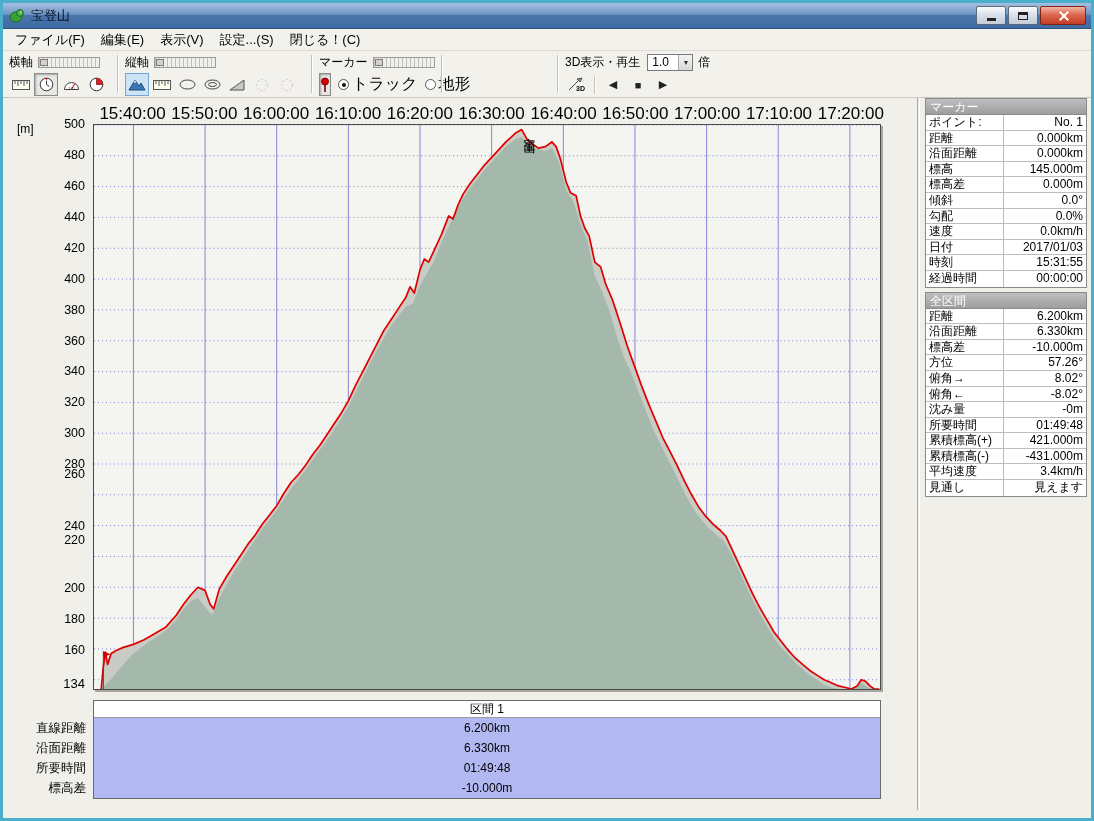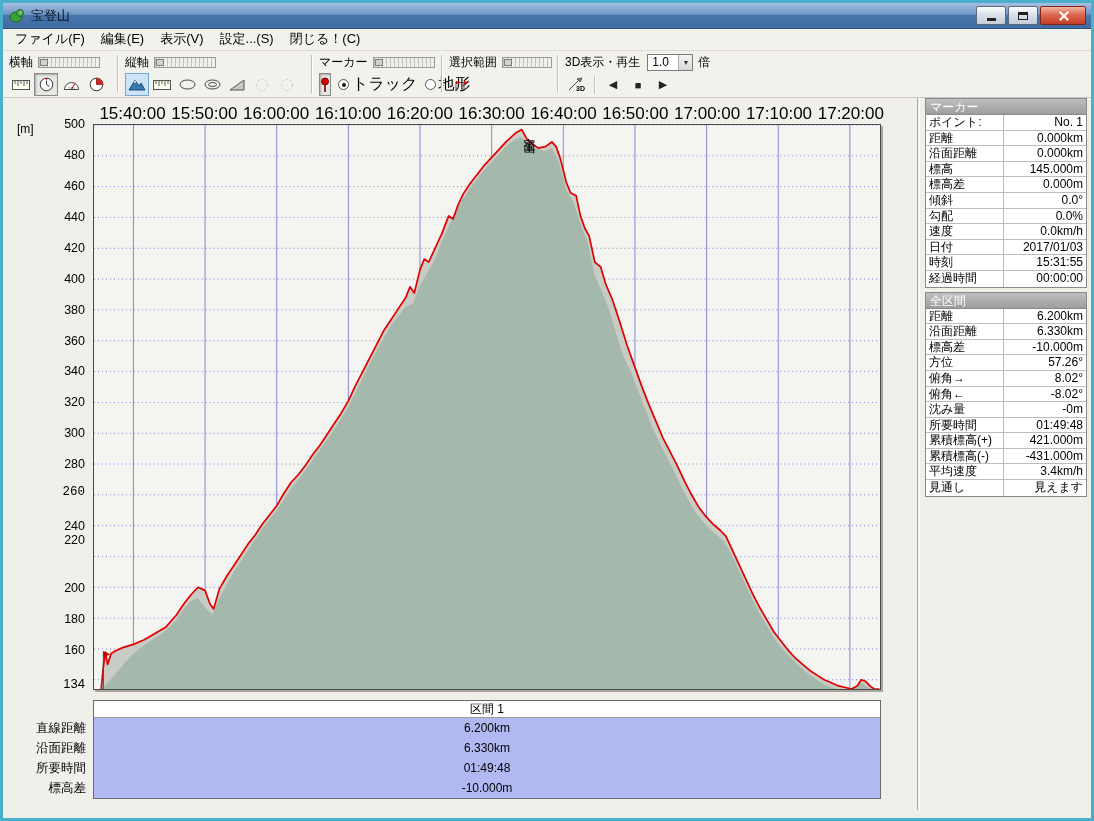--- a/index.html
+++ b/index.html
@@ -15,21 +15,21 @@
   .wbtn{width:30px;height:19px;border:1px solid #5a6a7a;border-radius:2px;display:flex;align-items:center;justify-content:center;
     background:linear-gradient(#fbfcfd,#d7dee8 50%,#c3ccd8)}
   .wbtn.close{width:46px;background:linear-gradient(#f2b5a5,#dd6a50 45%,#c23d26);border-color:#7c2415}
   .g-min{width:9px;height:3px;background:#222;margin-top:8px}
   .g-max{width:10px;height:8px;border:1px solid #222;border-top:3px solid #222}
   .g-close{position:relative;width:11px;height:11px}
   .g-close::before,.g-close::after{content:"";position:absolute;left:5px;top:0;width:2px;height:12px;background:#fff}
   .g-close::before{transform:rotate(45deg)}.g-close::after{transform:rotate(-45deg)}
 
   
-  .menubar{position:absolute;left:0;top:26px;right:0;height:22px;display:flex;align-items:flex-end;background:#f2f1ec;border-bottom:1px solid #dcdad2;padding-left:4px}
+  .menubar{position:absolute;left:0;top:26px;right:0;height:22px;display:flex;align-items:center;background:#f2f1ec;border-bottom:1px solid #dcdad2;padding-left:4px}
   .menu-item{padding:2px 8px;font-size:13px;cursor:default}
 
   
   .toolbar{position:absolute;left:0;top:48px;right:0;height:47px;background:#f2f1ec;border-bottom:1px solid #c9c7c0}
   .tgroup{position:absolute;top:2px;height:43px}
   .trow1{height:18px;display:flex;align-items:center;gap:5px}
   .trow2{height:25px;display:flex;align-items:center;gap:1px;margin-top:1px}
   .tlabel{font-size:12px;white-space:nowrap}
   .trackbar{position:relative;display:inline-block;width:62px;height:11px;border:1px solid #9a9a9a;
     background:repeating-linear-gradient(90deg,#c0c0c0 0 1px,#efefec 1px 4px)}
@@ -223,37 +223,20 @@
         </label>
         <label class="radio-opt">
           <span class="radio"></span>
           <span>地形</span>
         </label>
       </div>
     </div>
 
     <span class="vsep" style="left:438px"></span>
 
-    <div class="tgroup" style="left:446px;width:106px">
-      <div class="trow1">
-        <span class="tlabel">選択範囲</span>
-        <span class="trackbar" style="width:50px">
-            <span class="thumb"></span>
-          </span>
-      </div>
-      <div class="trow2">
-        <button class="tbtn">
-          <svg width="18" height="14" viewBox="0 0 18 14">
-              <path d="M4 13V4M12 13V4" stroke="#555"></path>
-              <polygon points="4,3 9,4.5 4,6" fill="#d00"></polygon>
-              <polygon points="12,3 17,4.5 12,6" fill="#d00"></polygon>
-            </svg>
-        </button>
-      </div>
-    </div>
 
     <span class="vsep" style="left:554px"></span>
 
     <div class="tgroup" style="left:562px;width:190px">
       <div class="trow1">
         <span class="tlabel">3D表示・再生</span>
         <span class="combo">
           <span class="val">1.0</span>
           <span class="arrow">▼</span>
         </span>
@@ -297,21 +280,21 @@
         <div class="y-tick" style="top: 54.8579px;">460</div>
         <div class="y-tick" style="top: 85.7869px;">440</div>
         <div class="y-tick" style="top: 116.716px;">420</div>
         <div class="y-tick" style="top: 147.645px;">400</div>
         <div class="y-tick" style="top: 178.574px;">380</div>
         <div class="y-tick" style="top: 209.503px;">360</div>
         <div class="y-tick" style="top: 240.432px;">340</div>
         <div class="y-tick" style="top: 271.361px;">320</div>
         <div class="y-tick" style="top: 302.29px;">300</div>
         <div class="y-tick" style="top: 333.219px;">280</div>
-        <div class="y-tick" style="top: 361px; font-family: Liberation Mono, monospace;">260</div>
+        <div class="y-tick" style="top: 343px;">260</div>
         <div class="y-tick" style="top: 395.077px;">240</div>
         <div class="y-tick" style="top: 409px;">220</div>
         <div class="y-tick" style="top: 456.934px;">200</div>
         <div class="y-tick" style="top: 487.863px;">180</div>
         <div class="y-tick" style="top: 518.792px;">160</div>
       </div>
     <div class="plot">
       <svg id="plot-svg" viewBox="0 0 788 566" preserveAspectRatio="none">
           <line x1="0" y1="556.7213114754098" x2="788" y2="556.7213114754098" stroke="#3a3ac8" stroke-width="0.7" stroke-dasharray="1,3" opacity="0.9"></line>
           <line x1="0" y1="0" x2="788" y2="0" stroke="#3a3ac8" stroke-width="0.7" stroke-dasharray="1,3" opacity="0.9"></line>

